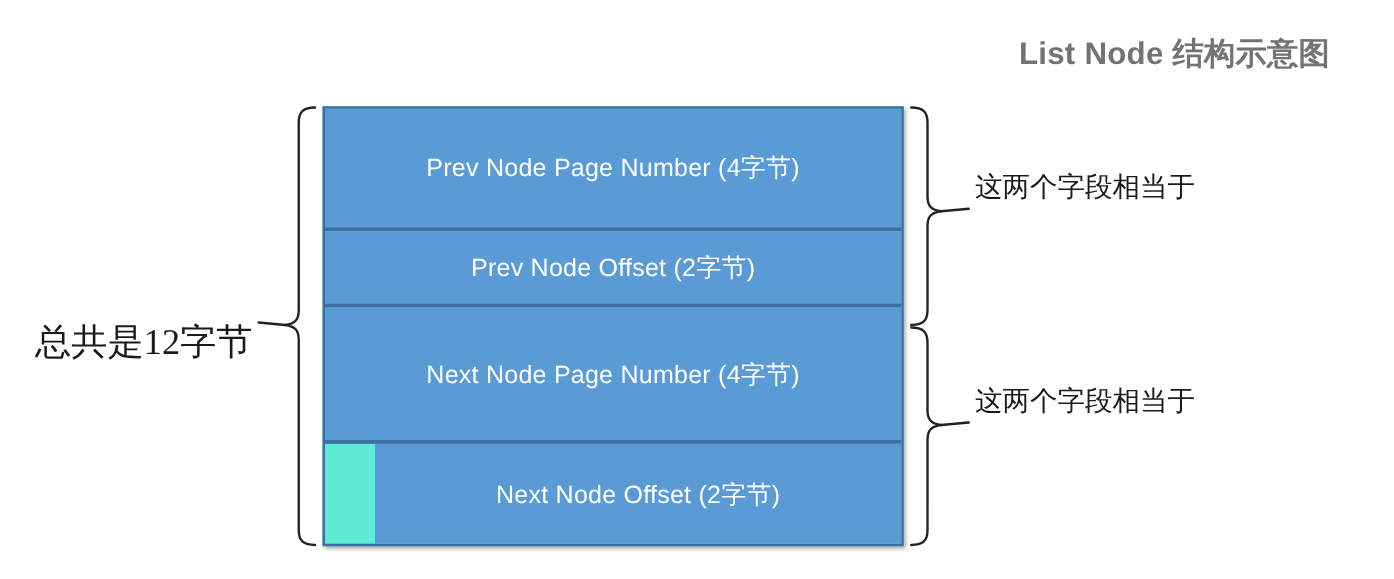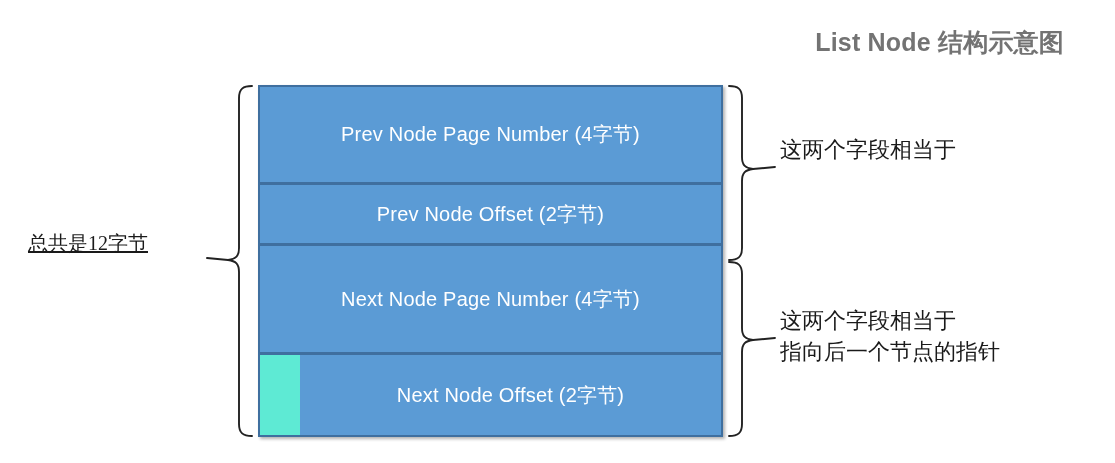--- a/index.html
+++ b/index.html
@@ -75,33 +75,32 @@
   .annotation {
     position: absolute;
     font-family: "Liberation Serif", "DejaVu Serif", serif;
     font-size: 22px;
     color: #1a1a1a;
     line-height: 1.42;
     white-space: nowrap;
   }
   #total-bytes-label {
     left: 28px;
-    top: 229px;
-    font-size: 20px;
-    text-decoration: underline;
+    top: 254px;
+    font-size: 29px;
   }
   #prev-pointer-note {
     left: 780px;
     top: 134px;
   }
   #next-pointer-note {
     left: 780px;
     top: 305px;
   }
-  .annotation .line { display: block; }
+  .annotation .line { display: block; text-align: right; }
 </style>
 </head>
 <body>
 
 <div id="diagram-title">List Node 结构示意图</div>
 
 <div id="struct-stack">
   <div class="struct-field f-h103">Prev Node Page Number (4字节)</div>
   <div class="struct-field f-h71">Prev Node Offset (2字节)</div>
   <div class="struct-field f-h94">Next Node Page Number (4字节)</div>
@@ -140,14 +139,13 @@
 </svg>
 
 <div class="annotation" id="total-bytes-label">总共是12字节</div>
 
 <div class="annotation" id="prev-pointer-note">
   <span class="line">这两个字段相当于</span>
 </div>
 
 <div class="annotation" id="next-pointer-note">
   <span class="line">这两个字段相当于</span>
-  <span class="line">指向后一个节点的指针</span>
 </div>
 
 </body></html>

